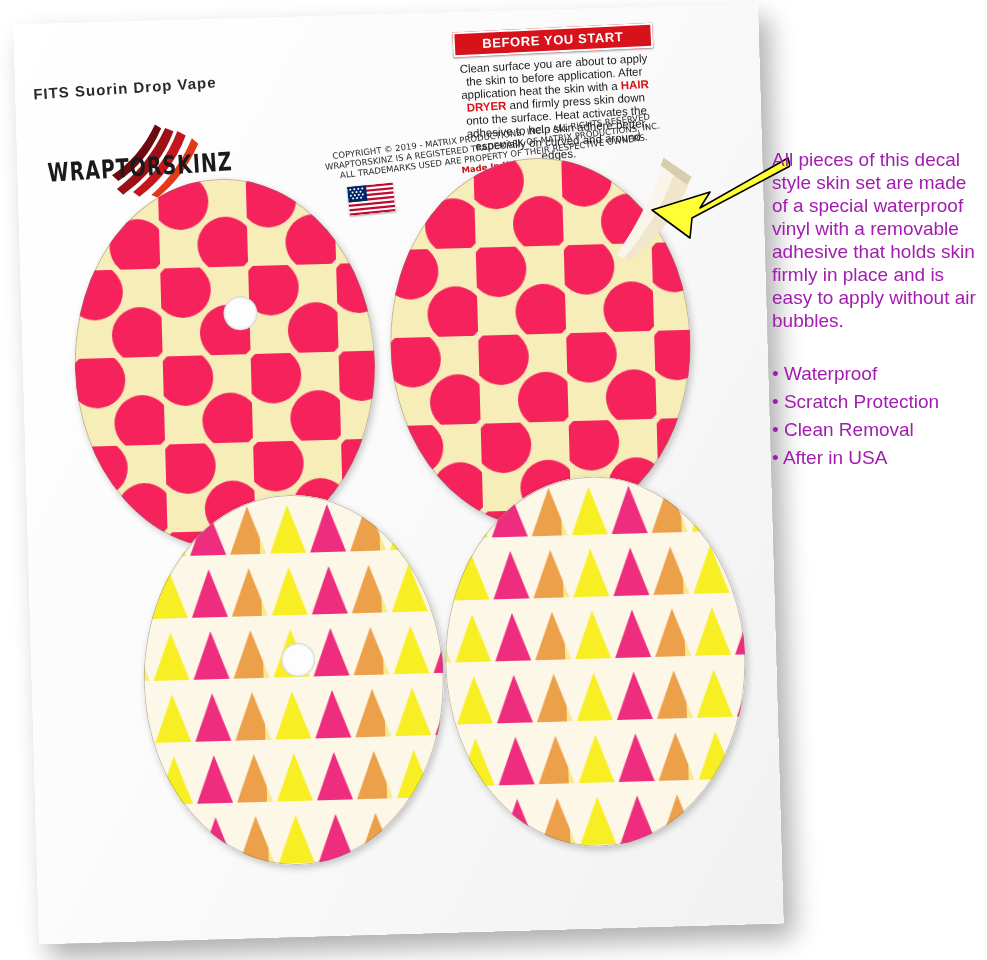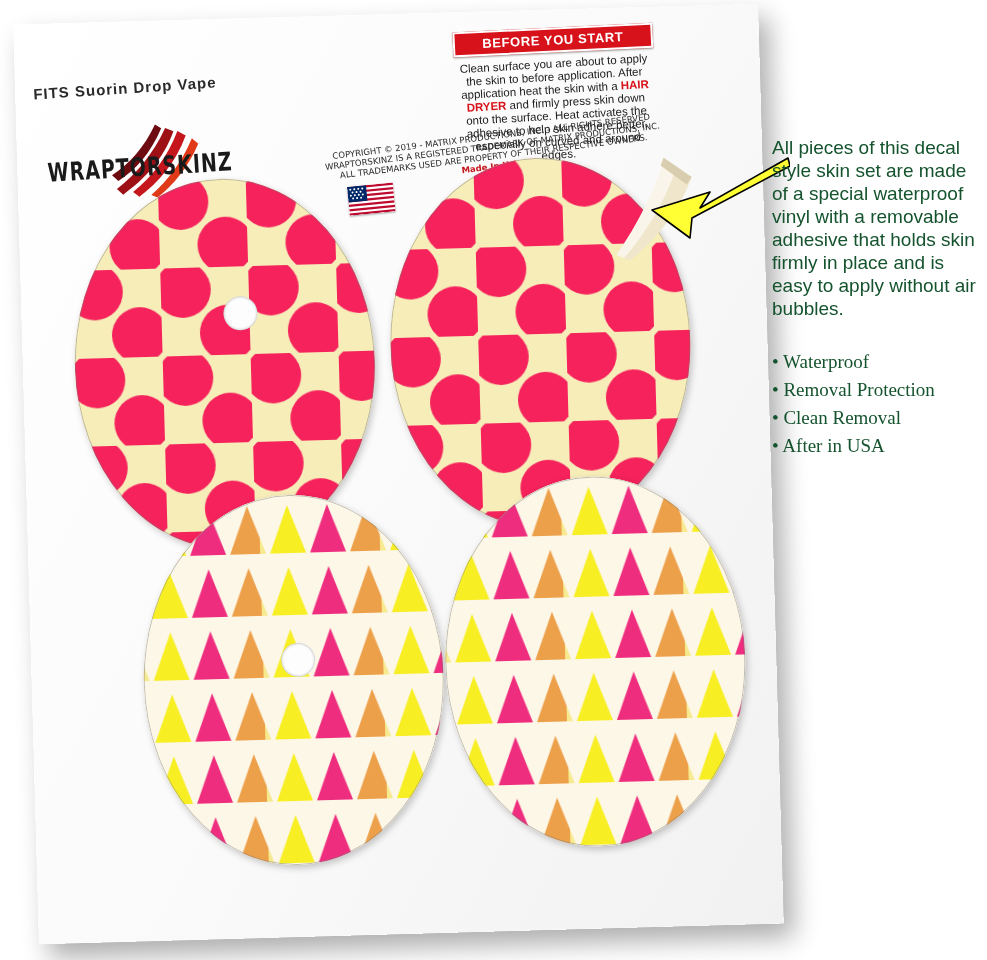--- a/index.html
+++ b/index.html
@@ -177,39 +177,38 @@
     top: 148px;
     width: 78px;
     height: 110px;
     transform: rotate(8deg);
   }
 
   
   .info {
     position: absolute;
     left: 772px;
-    top: 136px;
+    top: 148px;
     width: 212px;
-    color: #14532d;
+    color: #a21caf;
   }
   .info p {
     margin: 0;
     font-size: 19px;
     line-height: 23px;
   }
   .info .para2 { margin-top: 20px; }
   .bullets {
     margin: 28px 0 0 0;
     padding: 0;
     list-style: none;
   }
   .bullets li {
     font-size: 19px;
     line-height: 28px;
-    font-family: Liberation Serif, serif;
   }
 
   
   #arrow {
     position: absolute;
     left: 630px;
     top: 150px;
     width: 160px;
     height: 110px;
   }
@@ -339,17 +338,17 @@
 
 <svg id="arrow" viewBox="0 0 160 110">
   <polygon points="155,10 52,72 62,46 30,62 58,86 48,60 158,20" fill="none"></polygon>
   <path d="M158 8 L70 58 L80 42 L22 60 L60 88 L62 68 L160 16 Z" fill="#ffff33" stroke="#000000" stroke-width="1.6" stroke-linejoin="round"></path>
 </svg>
 
 <div class="info">
   <p class="para1">All pieces of this decal style  skin set are made of a special waterproof vinyl with a removable adhesive that holds skin firmly in place and is easy to apply without air bubbles.</p>
   <ul class="bullets">
     <li>• Waterproof</li>
-    <li>• Removal Protection</li>
+    <li>• Scratch Protection</li>
     <li>• Clean Removal</li>
     <li>• After in USA</li>
   </ul>
 </div>
 
 </body></html>

